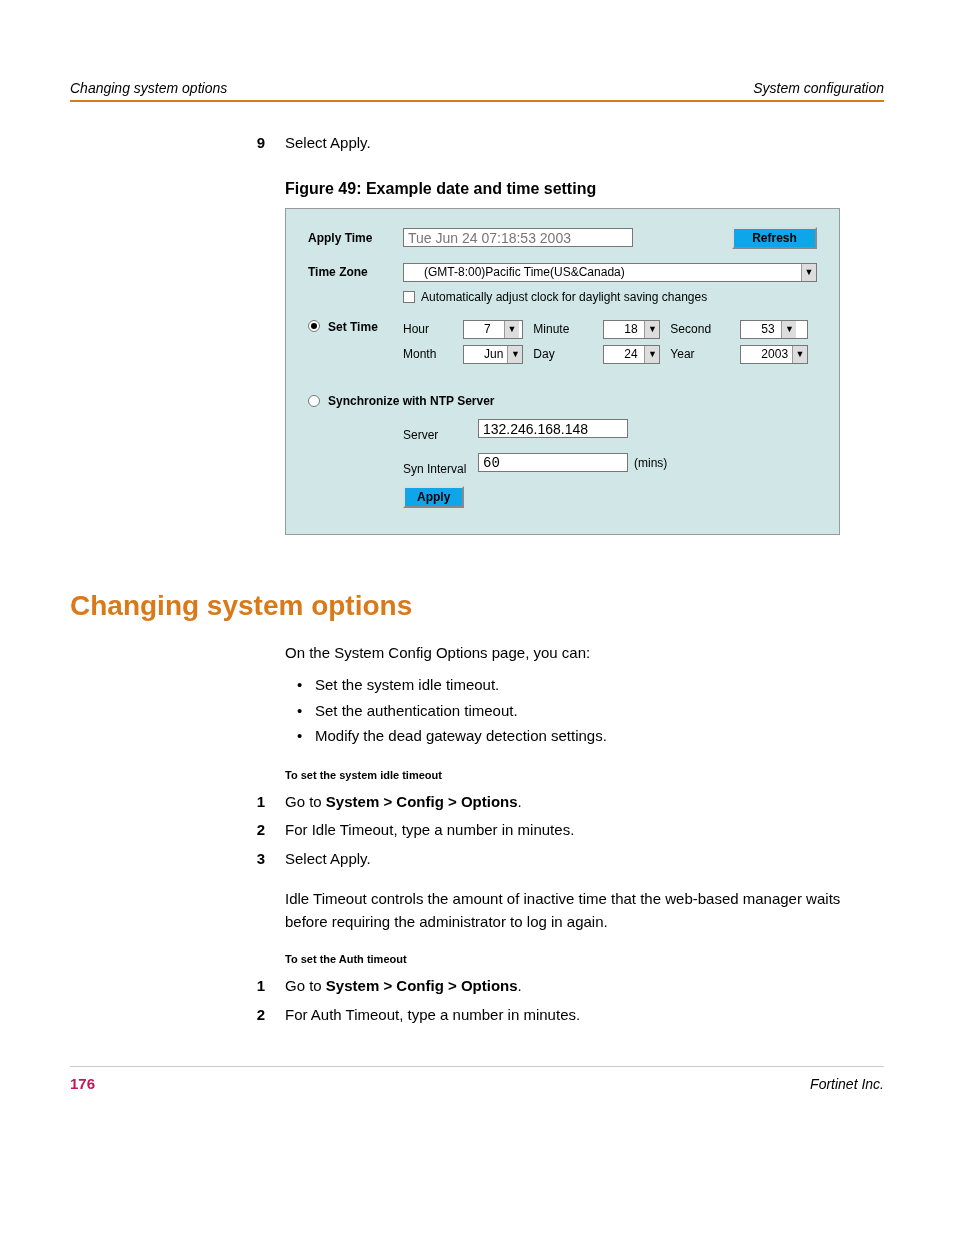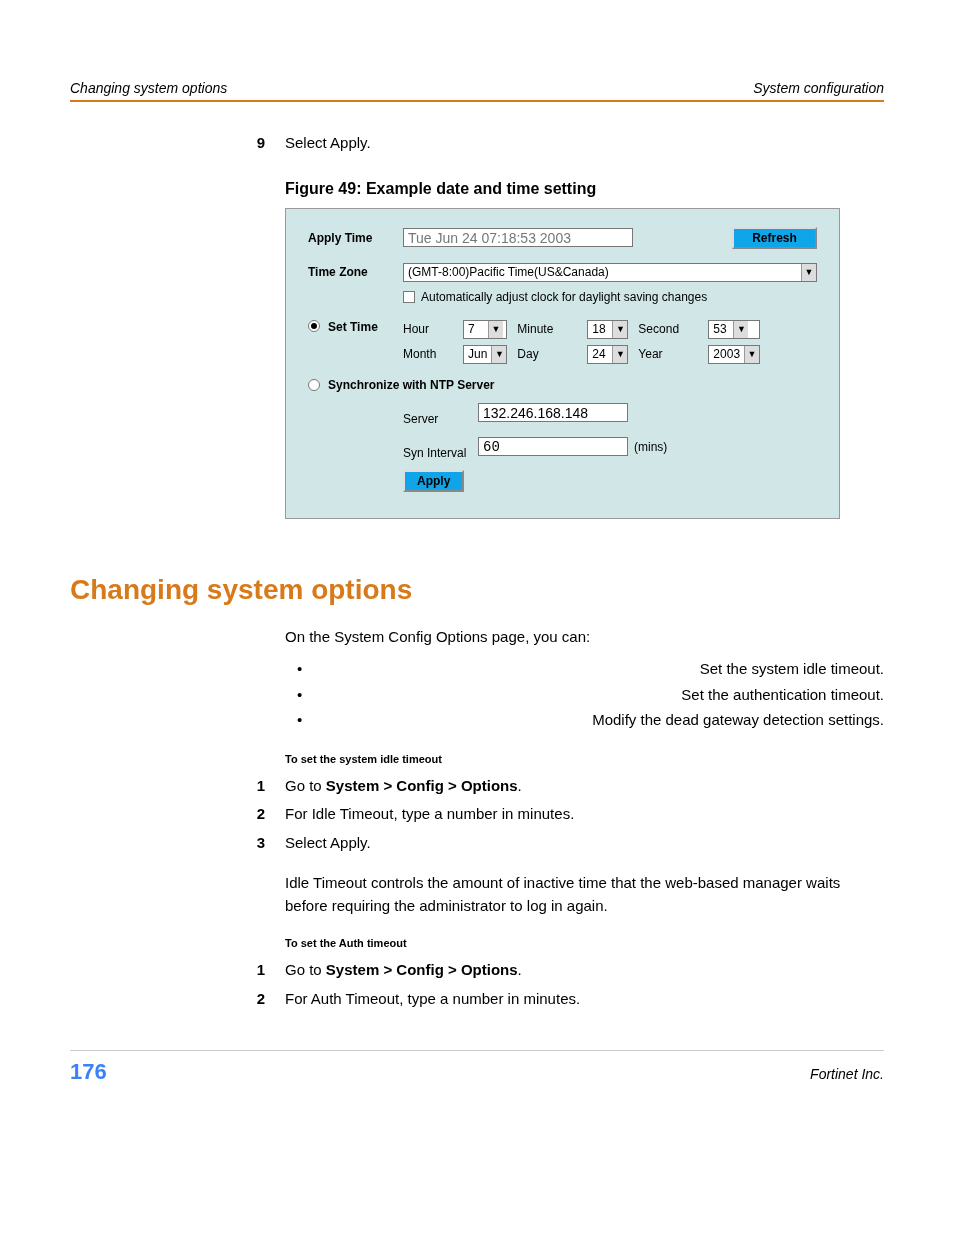--- a/index.html
+++ b/index.html
@@ -94,20 +94,21 @@
     display: inline-flex;
     align-items: center;
     border: 1px solid #777;
     background: #fff;
     height: 19px;
     font-size: 12px;
   }
   .ss-select-val {
     padding: 0 4px;
     min-width: 24px;
+    margin-left: 16px;
   }
   .ss-select-arrow {
     background: #ddd;
     border-left: 1px solid #999;
     width: 15px;
     height: 100%;
     display: flex;
     align-items: center;
     justify-content: center;
     font-size: 9px;
@@ -152,21 +153,20 @@
   }
   .body-para {
     font-size: 15px;
     line-height: 1.5;
     margin: 0 0 8px 50px;
   }
   ul.bullets {
     margin: 0 0 16px 50px;
     padding-left: 0;
     list-style: none;
-    text-align: right;
   }
   ul.bullets li {
     font-size: 15px;
     line-height: 1.7;
     padding-left: 30px;
     position: relative;
   }
   ul.bullets li::before {
     content: "•";
     position: absolute;
@@ -179,23 +179,23 @@
   }
   .footer-row {
     display: flex;
     justify-content: space-between;
     align-items: baseline;
     margin-top: 40px;
     border-top: 1px solid #ccc;
     padding-top: 8px;
   }
   .page-num {
-    color: #3b82f6;
-    font-weight: bold;
-    font-size: 22px;
+    color: #be185d;
+    font-weight: bold;
+    font-size: 15px;
   }
   .footer-company {
     font-style: italic;
     font-size: 14px;
   }
   .bold { font-weight: bold; }
 </style>
 </head>
 <body>
 
@@ -267,21 +267,21 @@
               <span class="ss-select-arrow">▼</span>
             </div>
           <span>Year</span>
           <div class="ss-select">
               <span class="ss-select-val">2003</span>
               <span class="ss-select-arrow">▼</span>
             </div>
         </div>
       </div>
 
-      <div class="ss-row" style="margin-top:14px;">
+      <div class="ss-row" style="margin-top:30px;">
         <span class="ss-radio"></span>
         <div class="ss-label" style="width:auto;">Synchronize with NTP Server</div>
       </div>
 
       <div style="margin-left:95px;">
         <div class="ss-row">
           <div class="ss-label-plain">Server</div>
           <input class="ss-input" style="width: 150px;" value="132.246.168.148">
         </div>
         <div class="ss-row">

